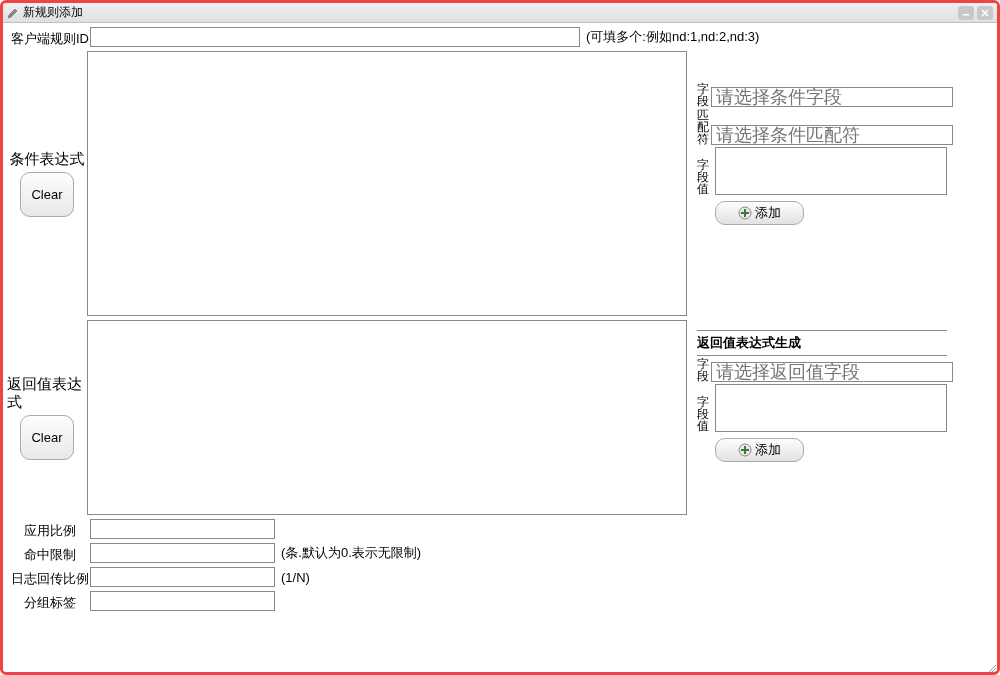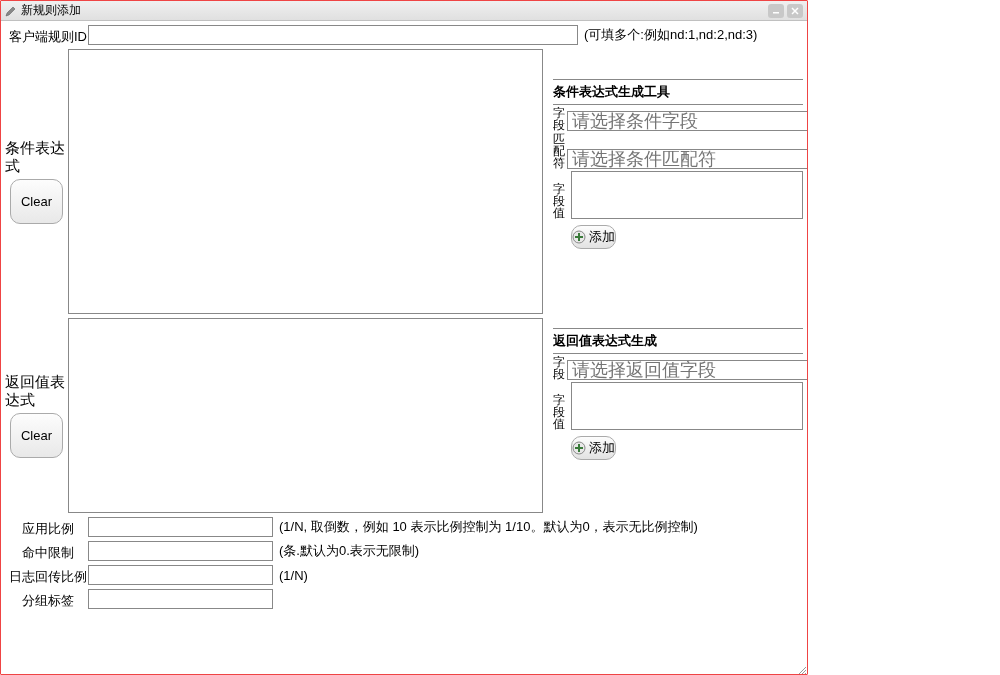--- a/index.html
+++ b/index.html
@@ -3,24 +3,24 @@
 <meta charset="utf-8">
 <style>
 * { box-sizing: border-box; margin: 0; padding: 0; }
 body {
   font-family: "Microsoft YaHei", Arial, sans-serif;
   font-size: 13px;
   background: #fff;
   color: #000;
 }
 .window {
-  width: 808px;
+  width: 1000px;
   height: 675px;
-  border: 1px solid #ef4444;
-  border-radius: 1px;
+  border: 3px solid #ef4444;
+  border-radius: 6px;
   overflow: hidden;
   position: relative;
 }
 .titlebar {
   height: 20px;
   background: linear-gradient(#f0f0f0, #e0e0e0);
   border-bottom: 1px solid #c0c0c0;
   display: flex;
   align-items: center;
   padding: 0 4px;
@@ -86,21 +86,21 @@
   font-size: 13px;
   border: 1px solid #aaa;
   border-radius: 10px;
   background: linear-gradient(#fdfdfd, #e8e8e8);
   cursor: pointer;
   margin-top: 4px;
 }
 .add-btn {
   display: inline-flex;
   align-items: center;
-  padding: 2px 0;
+  padding: 2px 22px;
   font-size: 13px;
   border: 1px solid #aaa;
   border-radius: 10px;
   background: linear-gradient(#fdfdfd, #e2e2e2);
   cursor: pointer;
 }
 .add-btn svg { margin-right: 3px; }
 
 .expr-row {
   display: flex;
@@ -197,21 +197,20 @@
     </div>
 
     <div class="expr-row">
       <div class="expr-left">
         <div class="lbl">条件表达式</div>
         <span class="clear-btn">Clear</span>
       </div>
       <textarea class="expr-ta" style="width: 600px; height: 265px;"></textarea>
       <div class="tool-panel">
         <div style="height:30px"></div>
-        <div class="tool-title">条件表达式生成工具</div>
         <div class="tool-row">
           <div class="tool-lbl">字段</div>
           <input type="text" placeholder="请选择条件字段" style="">
         </div>
         <div class="tool-row">
           <div class="tool-lbl">匹配符</div>
           <input type="text" placeholder="请选择条件匹配符" style="">
         </div>
         <div class="tool-row">
           <div class="tool-lbl">字段值</div>
@@ -257,21 +256,20 @@
             <span>添加</span>
           </span>
         </div>
       </div>
     </div>
 
     <div class="form-row">
       <div class="label-col">应用比例</div>
       <div class="ctrl-col">
         <input type="text" class="bottom-input" value="" style="">
-        <span class="hint">(1/N, 取倒数，例如 10 表示比例控制为 1/10。默认为0，表示无比例控制)</span>
       </div>
     </div>
 
     <div class="form-row">
       <div class="label-col">命中限制</div>
       <div class="ctrl-col">
         <input type="text" class="bottom-input" value="" style="">
         <span class="hint">(条.默认为0.表示无限制)</span>
       </div>
     </div>

